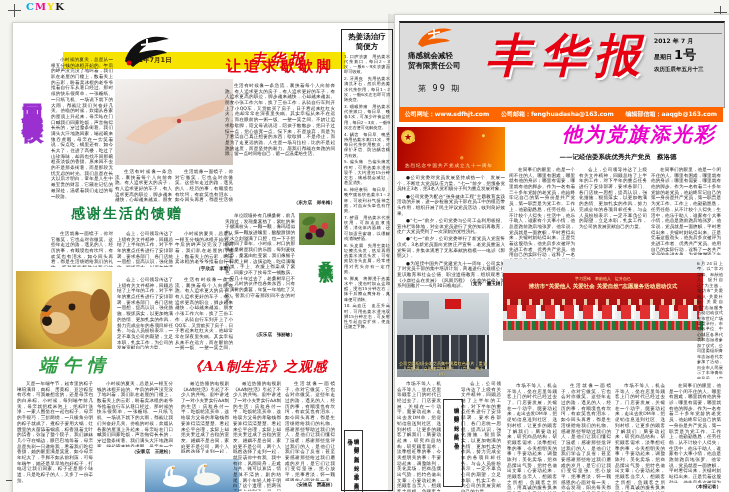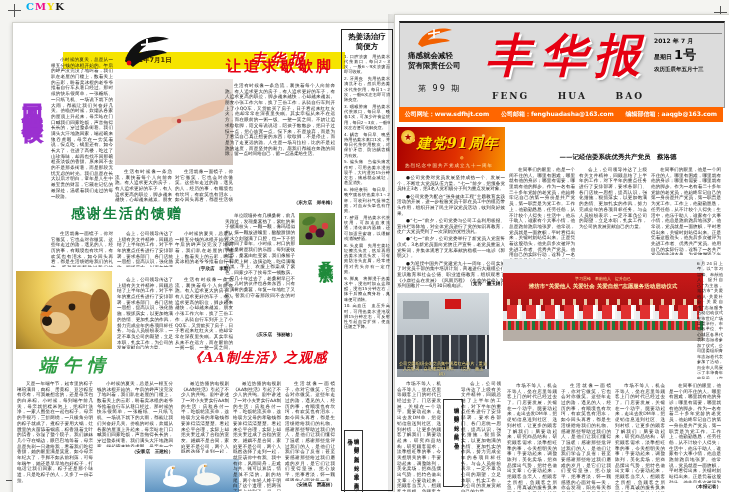--- a/index.html
+++ b/index.html
@@ -181,21 +181,21 @@
       <svg width="36" height="32" viewBox="0 0 36 32">
         <ellipse cx="10" cy="8" rx="7" ry="4" fill="#4e7a2e" transform="rotate(-20 10 8)"></ellipse>
         <circle cx="14" cy="16" r="4" fill="#c42430"></circle>
           <circle cx="21" cy="20" r="4.5" fill="#3a1430"></circle>
         <circle cx="10" cy="23" r="3.6" fill="#2a1028"></circle>
           <circle cx="26" cy="13" r="3.2" fill="#d84040"></circle>
       </svg>
     </div>
     <div class="abs v-green" style="left:292px;top:226px;width:30px;height:84px;">桑葚熟了</div>
 
-    <div class="abs h-aa" style="left:166px;top:326px;width:158px;height:24px;">《AA制生活》之观感</div>
+    <div class="abs h-aa" style="left:166px;top:335px;width:158px;height:24px;">《AA制生活》之观感</div>
     <div class="tx" style="left:168px;top:358px;width:48px;height:72px;">最近热播的电视剧《AA制生活》引起了不少人的共鸣。剧中讲述了一对小夫妻实行AA制的生活：房租各付一半，吃饭轮流买单，连给双方父母的孝敬钱都要算得清清楚楚。看起来公平合理，实际上却把夫妻过成了合租的室友。婚姻不是合同，家庭更不是公司，两个人既然选择了走到一起，就应该你中有我、我中有你，风雨同舟，患难与共。账可以算清，情是算不清的。剧的结尾，两个年轻人终于明白了这个道理，把两张工资卡放到了一起，日子反而越过越顺。其实生活中哪有那么多的公平，多一点包容，多一点付出，家才像个家的样子。</div>
     <div class="tx" style="left:220px;top:358px;width:48px;height:110px;">最近热播的电视剧《AA制生活》引起了不少人的共鸣。剧中讲述了一对小夫妻实行AA制的生活：房租各付一半，吃饭轮流买单，连给双方父母的孝敬钱都要算得清清楚楚。看起来公平合理，实际上却把夫妻过成了合租的室友。婚姻不是合同，家庭更不是公司，两个人既然选择了走到一起，就应该你中有我、我中有你，风雨同舟，患难与共。账可以算清，情是算不清的。剧的结尾，两个年轻人终于明白了这个道理，把两张工资卡放到了一起，日子反而越过越顺。其实生活中哪有那么多的公平，多一点包容，多一点付出，家才像个家的样子。</div>
     <div class="tx" style="left:272px;top:358px;width:50px;height:100px;">生活就像一面镜子，你对它微笑，它也会对你微笑。这些年走过的路，遇见的人，经历的事，有顺境也有坎坷，有欢笑也有泪水，如今回头再看，都是生活馈赠给我们的礼物。感谢那些帮助过我们的人，是他们让我们懂得了温暖；感谢那些批评过我们的人，是他们让我们学会了反省；甚至要感谢那些给过我们磨难的岁月，是它们让我们变得坚强。把心放平，把事看淡，怀一颗感恩的心面对每一天，你会发现，阳光每天都是新的，日子每天都有盼头。</div>
     <div class="sign" style="left:272px;top:459px;width:50px;">（安福店　贾惠丽）</div>
 
     <div class="abs gbox" style="left:328px;top:6px;width:46px;height:456px;">
       <div class="gtitle">
         <span>热姜汤治疗</span><br>
         <span>简便方</span>
       </div>
@@ -226,25 +226,20 @@
           <path d="M14 8 L26 6 M20 3 L20 12" stroke="#fff" stroke-width="1.6"></path>
         </svg>
       </div>
       <div class="abs company" style="left:8px;top:28px;width:78px;">
         <div>痛感就会减轻</div>
         <div>贸有限责任公司</div>
       </div>
       <div class="abs issue" style="left:18px;top:60px;">第 99 期</div>
 
       <div class="abs bigtitle" style="left:84px;top:2px;width:166px;height:62px;">丰华报</div>
-      <div class="abs pinyin" style="left:92px;top:68px;width:152px;">
-        <span>FENG</span>
-        <span>HUA</span>
-        <span>BAO</span>
-      </div>
 
       <div class="abs" style="left:254px;top:5px;width:68px;">
         <div class="mdate" style="margin-top:5px;border-top:1px solid #888;padding-top:2px;">
           <div>2012 年 7 月</div>
           <div>
             <span>星期日</span>
             <span class="price">1号</span>
           </div>
           <div style="font-size:5.5px;">农历壬辰年五月十三</div>
         </div>
@@ -253,33 +248,33 @@
 
     <div class="abs obar" style="left:4px;top:92px;width:324px;height:15px;">
       <span>公司网址：www.sdfhjt.com</span>
       <span>公司邮箱：fenghuadasha@163.com</span>
       <span>编辑部信箱：aaqgb@163.com</span>
     </div>
 
     <div class="abs banner" style="left:2px;top:112px;width:108px;height:44px;">
       <div class="spark"></div>
       <div class="emblem">★</div>
-      <div class="t1">建党91周年</div>
       <div class="t2">热烈纪念中国共产党成立九十一周年</div>
     </div>
 
     <div class="abs" style="left:2px;top:160px;width:108px;height:114px;overflow:hidden;">
       <p class="brief">●公司党委对党员发展坚持成熟一个、发展一个，不断壮大党员队伍力量。“七一”前夕，把预备党员转正3名，把3名入党积极分子列为重点发展对象。</p>
       <p class="brief">●公司党委为配合“强身健体工程”主题教育实践活动的开展，进一步检验党员干部在员工中的模范带头作用，组织开展了民主评议党员活动，收到良好效果。</p>
       <p class="brief">●“七一”前夕，公司党委与公司工会利用板报、宣传栏等阵地，对全体党员进行了党的知识再教育，使广大党员受到了一次深刻的党性洗礼。</p>
       <p class="brief">●“七一”前夕，公司党委举行了新党员入党宣誓仪式，3名新党员面向党旗庄严宣誓，老党员重温入党誓词，并集体观看了无私奉献的楷模——电影《郭明义》。</p>
       <p class="brief">●为迎接中国共产党建党九十一周年，公司实施了对党员干部的集中培训计划，普遍进行大规模公仆意识教育和社会公德、职业道德教育，组织观看了《小康社会在发展》《风雨历程》《生命的代价》等系列国教片——6月30日晚电影。</p>
     </div>
     <div class="sign" style="left:2px;top:266px;width:108px;">（党办　墨玉娟）</div>
 
+    <div class="abs h-magenta" style="left:162px;top:106px;width:164px;height:28px;">他为党旗添光彩</div>
     <div class="abs subtt" style="left:118px;top:138px;width:210px;">——记经信委系统优秀共产党员　蔡洛德</div>
     <div class="tx" style="left:114px;top:152px;width:66px;height:102px;">在同事们的眼里，他是一个闲不住的人。哪里有困难，哪里就有他的身影；哪里有需要，哪里就有他的脚步。作为一名有着二十多年党龄的老党员，他始终牢记自己的第一身份是共产党员，第一职责是为党工作。工作上，他勤勤恳恳，任劳任怨，从不计较个人得失；生活中，他乐于助人，谁家有个大事小情，他总是跑前跑后地张罗。他常说，党员就是一面旗帜，平时看得出来，关键时刻站得出来。正是凭着这股劲头，他先后多次被评为先进工作者、优秀共产党员。他用自己的实际行动，诠释了一名共产党员的先进本色，为党旗增添了光彩。</div>
     <div class="tx" style="left:184px;top:152px;width:68px;height:102px;">会上，公司领导传达了上级有关文件精神，回顾总结了上半年的工作，对下半年的重点任务进行了安排部署，要求各部门、各门店统一思想，提高认识，强化措施，狠抓落实，以更加饱满的热情、更加扎实的作风，努力完成全年的各项目标任务。与会人员纷纷表示，一定不辜负公司的期望，立足本职，扎实工作，为公司的发展贡献自己的力量。</div>
     <div class="tx" style="left:256px;top:152px;width:70px;height:88px;">在同事们的眼里，他是一个闲不住的人。哪里有困难，哪里就有他的身影；哪里有需要，哪里就有他的脚步。作为一名有着二十多年党龄的老党员，他始终牢记自己的第一身份是共产党员，第一职责是为党工作。工作上，他勤勤恳恳，任劳任怨，从不计较个人得失；生活中，他乐于助人，谁家有个大事小情，他总是跑前跑后地张罗。他常说，党员就是一面旗帜，平时看得出来，关键时刻站得出来。正是凭着这股劲头，他先后多次被评为先进工作者、优秀共产党员。他用自己的实际行动，诠释了一名共产党员的先进本色，为党旗增添了光彩。</div>
 
     <div class="photo" style="left:2px;top:278px;width:92px;height:84px;background:linear-gradient(#d4dade,#b8c0c6 60%,#8e969c);">
       <div class="abs" style="left:6px;top:8px;width:26px;height:18px;background:#9aa2a8;"></div>
       <div class="abs" style="left:48px;top:6px;width:16px;height:10px;background:#d01818;"></div>
       <div class="abs" style="left:0;bottom:8px;width:92px;height:34px;background:
         repeating-linear-gradient(90deg,#3a3f47 0 7px,#596068 7px 9px,#2e333b 9px 16px,#e8e8e6 16px 18px);"></div>

